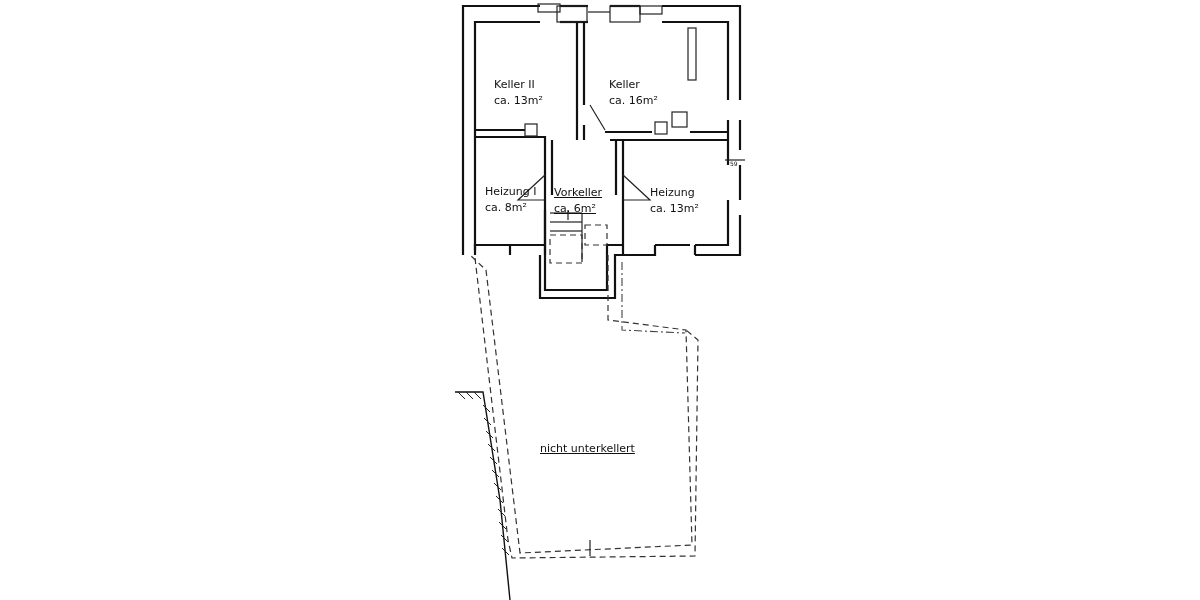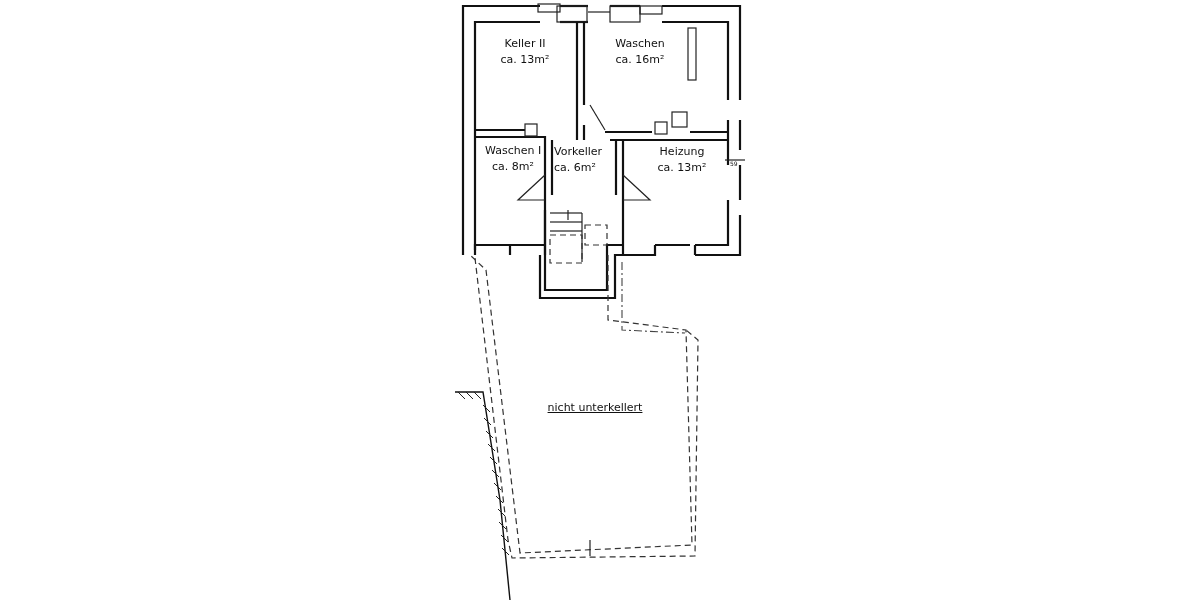--- a/index.html
+++ b/index.html
@@ -3,21 +3,21 @@
 <meta charset="utf-8">
 <style>
   html, body { margin: 0; padding: 0; background: #ffffff; }
   body { width: 1200px; height: 600px; position: relative; overflow: hidden; font-family: "DejaVu Sans", sans-serif; }
   #plan { position: absolute; left: 0; top: 0; width: 1200px; height: 600px; }
   .wall { fill: none; stroke: #111; stroke-width: 2.2; stroke-linejoin: miter; }
   .thin { fill: none; stroke: #222; stroke-width: 1.2; }
   .dash { fill: none; stroke: #333; stroke-width: 1.2; stroke-dasharray: 6 4; }
   .dashdot { fill: none; stroke: #444; stroke-width: 1.1; stroke-dasharray: 8 3 2 3; }
   .hatch { stroke: #222; stroke-width: 1; }
-  .room-label { position: absolute; text-align: center; font-size: 11px; line-height: 16px; color: #111; white-space: nowrap; }
+  .room-label { position: absolute; text-align: left; font-size: 11px; line-height: 16px; color: #111; white-space: nowrap; margin-top: 41px; }
   .room-label span { display: block; }
 </style>
 </head>
 <body>
 
 <svg id="plan" viewBox="0 0 1200 600" xmlns="http://www.w3.org/2000/svg">
 
   <g>
     <polyline class="wall" points="463,255 463,6 540,6"></polyline>
     <polyline class="wall" points="560,6 588,6"></polyline>
@@ -116,28 +116,28 @@
       <line x1="502" y1="548" x2="509" y2="555"></line>
     </g>
   </g>
 </svg>
 
 <div class="room-label" style="left:494px; top:36px; width:62px;">
   <span>Keller II</span>
   <span>ca. 13m²</span>
 </div>
 <div class="room-label" style="left:609px; top:36px; width:62px;">
-  <span>Waschen</span>
+  <span>Keller</span>
   <span>ca. 16m²</span>
 </div>
 <div class="room-label" style="left:485px; top:143px; width:56px;">
-  <span>Waschen I</span>
+  <span>Heizung I</span>
   <span>ca. 8m²</span>
 </div>
-<div class="room-label" style="left:554px; top:144px; width:40px;">
+<div class="room-label" style="left:554px; top:144px; width:40px;text-decoration:underline;">
   <span>Vorkeller</span>
   <span>ca. 6m²</span>
 </div>
 <div class="room-label" style="left:650px; top:144px; width:64px;">
   <span>Heizung</span>
   <span>ca. 13m²</span>
 </div>
 <div class="room-label" style="left:540px; top:400px; width:110px;text-decoration:underline;">
   <span>nicht unterkellert</span>
 </div>

